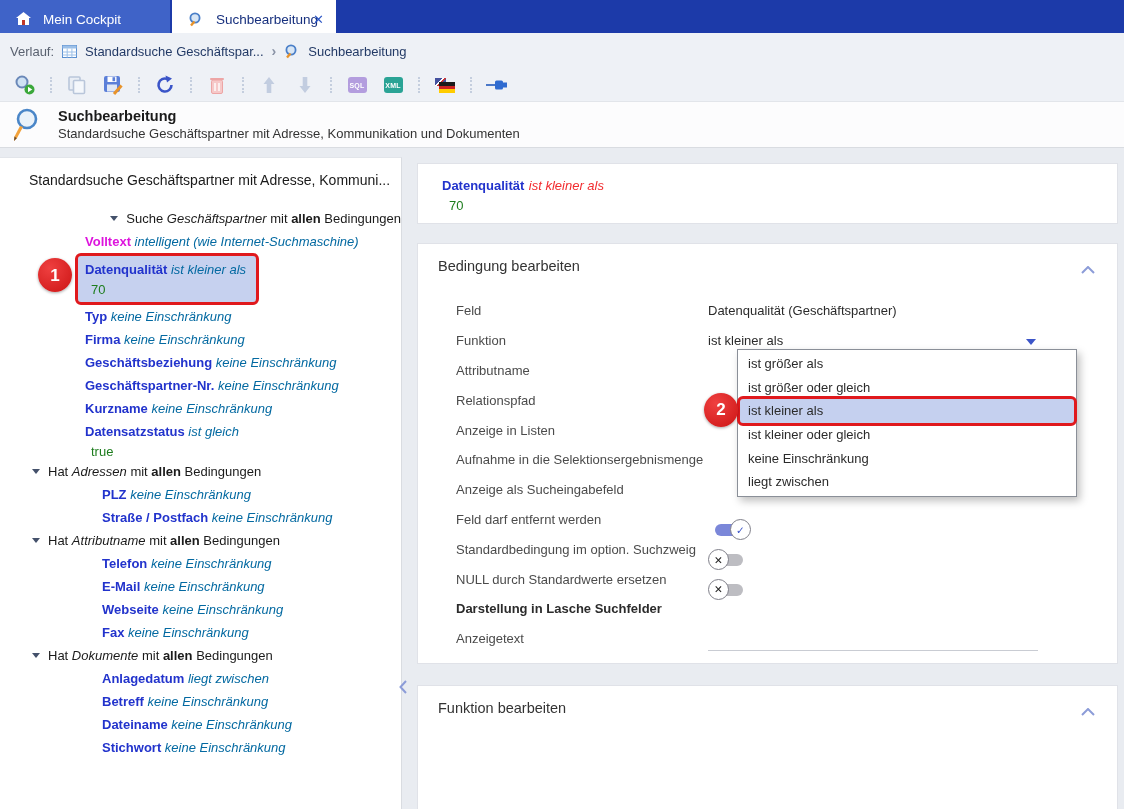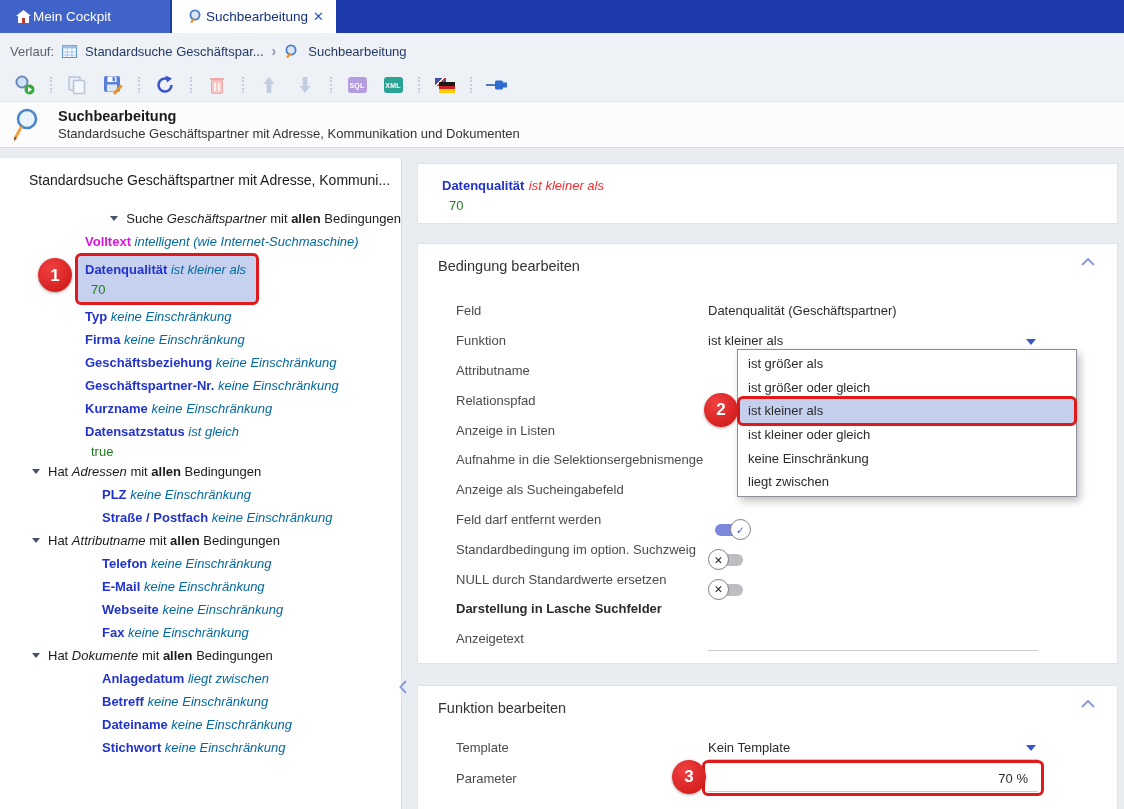--- a/index.html
+++ b/index.html
@@ -1,21 +1,21 @@
 <!DOCTYPE html>
 <html><head>
 <meta charset="utf-8">
 <style>
   html,body{margin:0;padding:0;}
   body{font-family:"Liberation Sans","DejaVu Sans",sans-serif;background:#cfd3da;}
   .screen{position:relative;width:1124px;height:809px;background:#e9ecf1;overflow:hidden;}
 
   
   .tabbar{position:absolute;left:0;top:0;width:1124px;height:33px;background:#1c3aa9;display:flex;}
-  .tab{display:flex;align-items:center;gap:2px;padding:0 16px;height:33px;font-size:13.5px;cursor:default;}
+  .tab{display:flex;align-items:center;gap:12px;padding:8px 16px;height:22px;font-size:13.5px;cursor:default;}
   .tab-inactive{background:#3f63c8;color:#fff;width:138px;}
   .tab-active{background:#fff;color:#17307e;width:132px;margin-left:2px;position:relative;}
   .tab-close{position:absolute;right:12px;font-weight:bold;color:#2b55c4;font-size:13px;}
 
   
   .breadcrumb{position:absolute;left:0;top:33px;width:1124px;height:36px;background:#eef1f6;display:flex;align-items:center;gap:8px;padding-left:10px;box-sizing:border-box;font-size:13px;}
   .crumb-label{color:#5a6270;}
   .crumb-item{color:#233a66;}
   .crumb-sep{color:#8a93a6;font-size:14px;font-weight:bold;}
 
@@ -57,21 +57,21 @@
 
   
   .ann-box{position:absolute;inset:-3px;border:3px solid #e0191d;border-radius:6px;pointer-events:none;z-index:30;}
   .ann-circle{position:absolute;width:34px;height:34px;border-radius:50%;background:radial-gradient(circle at 35% 30%,#ef4040,#cc1414);color:#fff;font-size:17px;font-weight:bold;display:flex;align-items:center;justify-content:center;box-shadow:0 1px 3px rgba(0,0,0,.35);z-index:31;pointer-events:none;}
 
   
   .card{position:absolute;left:417px;width:701px;background:#fff;border:1px solid #e0e2e8;box-sizing:border-box;}
   .card1{top:163px;height:61px;padding:12px 0 0 24px;}
   .card2{top:243px;height:421px;}
   .card3{top:685px;height:130px;}
-  .card-head{position:absolute;left:20px;right:22px;top:14px;display:flex;justify-content:space-between;align-items:flex-start;font-size:14.5px;color:#333;}
+  .card-head{position:absolute;left:20px;right:22px;top:14px;display:flex;justify-content:space-between;align-items:flex-end;font-size:14.5px;color:#333;}
   .t-field{font-weight:bold;color:#2233cc;font-size:13px;}
   .t-funcsel{font-style:italic;color:#f22c30;font-size:13px;}
   .card1 .t-val{margin:3px 0 0 7px;font-size:13px;}
 
   .form-rows{position:absolute;left:0;right:0;top:52px;}
   .form-row{display:flex;align-items:center;height:29.8px;font-size:13px;}
   .f-label{width:290px;padding-left:38px;box-sizing:border-box;color:#4b4b4b;white-space:nowrap;}
   .f-label.sect{font-weight:bold;color:#2b2b2b;}
   .f-value{position:relative;width:330px;color:#2b2b2b;}
   .dd-tri{position:absolute;right:2px;top:50%;margin-top:-2px;width:0;height:0;border-left:5px solid transparent;border-right:5px solid transparent;border-top:6px solid #3c55c8;}
@@ -352,32 +352,15 @@
 
   <div class="card card3">
     <div class="card-head">
       <span>Funktion bearbeiten</span>
       <span>
         <svg width="14" height="8" viewBox="0 0 14 8">
             <polyline points="1,7 7,1 13,7" fill="none" stroke="#8c9cd8" stroke-width="2"></polyline>
           </svg>
       </span>
     </div>
-    <div class="c3-rows">
-      <div class="c3-row">
-        <div class="f-label">Template</div>
-        <div class="f-value u-line">
-          <span>Kein Template</span>
-          <span class="dd-tri"></span>
-        </div>
-      </div>
-      <div class="c3-row">
-        <div class="f-label">Parameter</div>
-        <div class="f-value param-box">
-          <span>70 %</span>
-          <span class="ann-box" style="inset:-5px -6px;"></span>
-          <span class="ann-circle" style="left:-36px;top:-5px;">3</span>
-        </div>
-      </div>
-    </div>
   </div>
 
 </div>
 
 </body></html>

